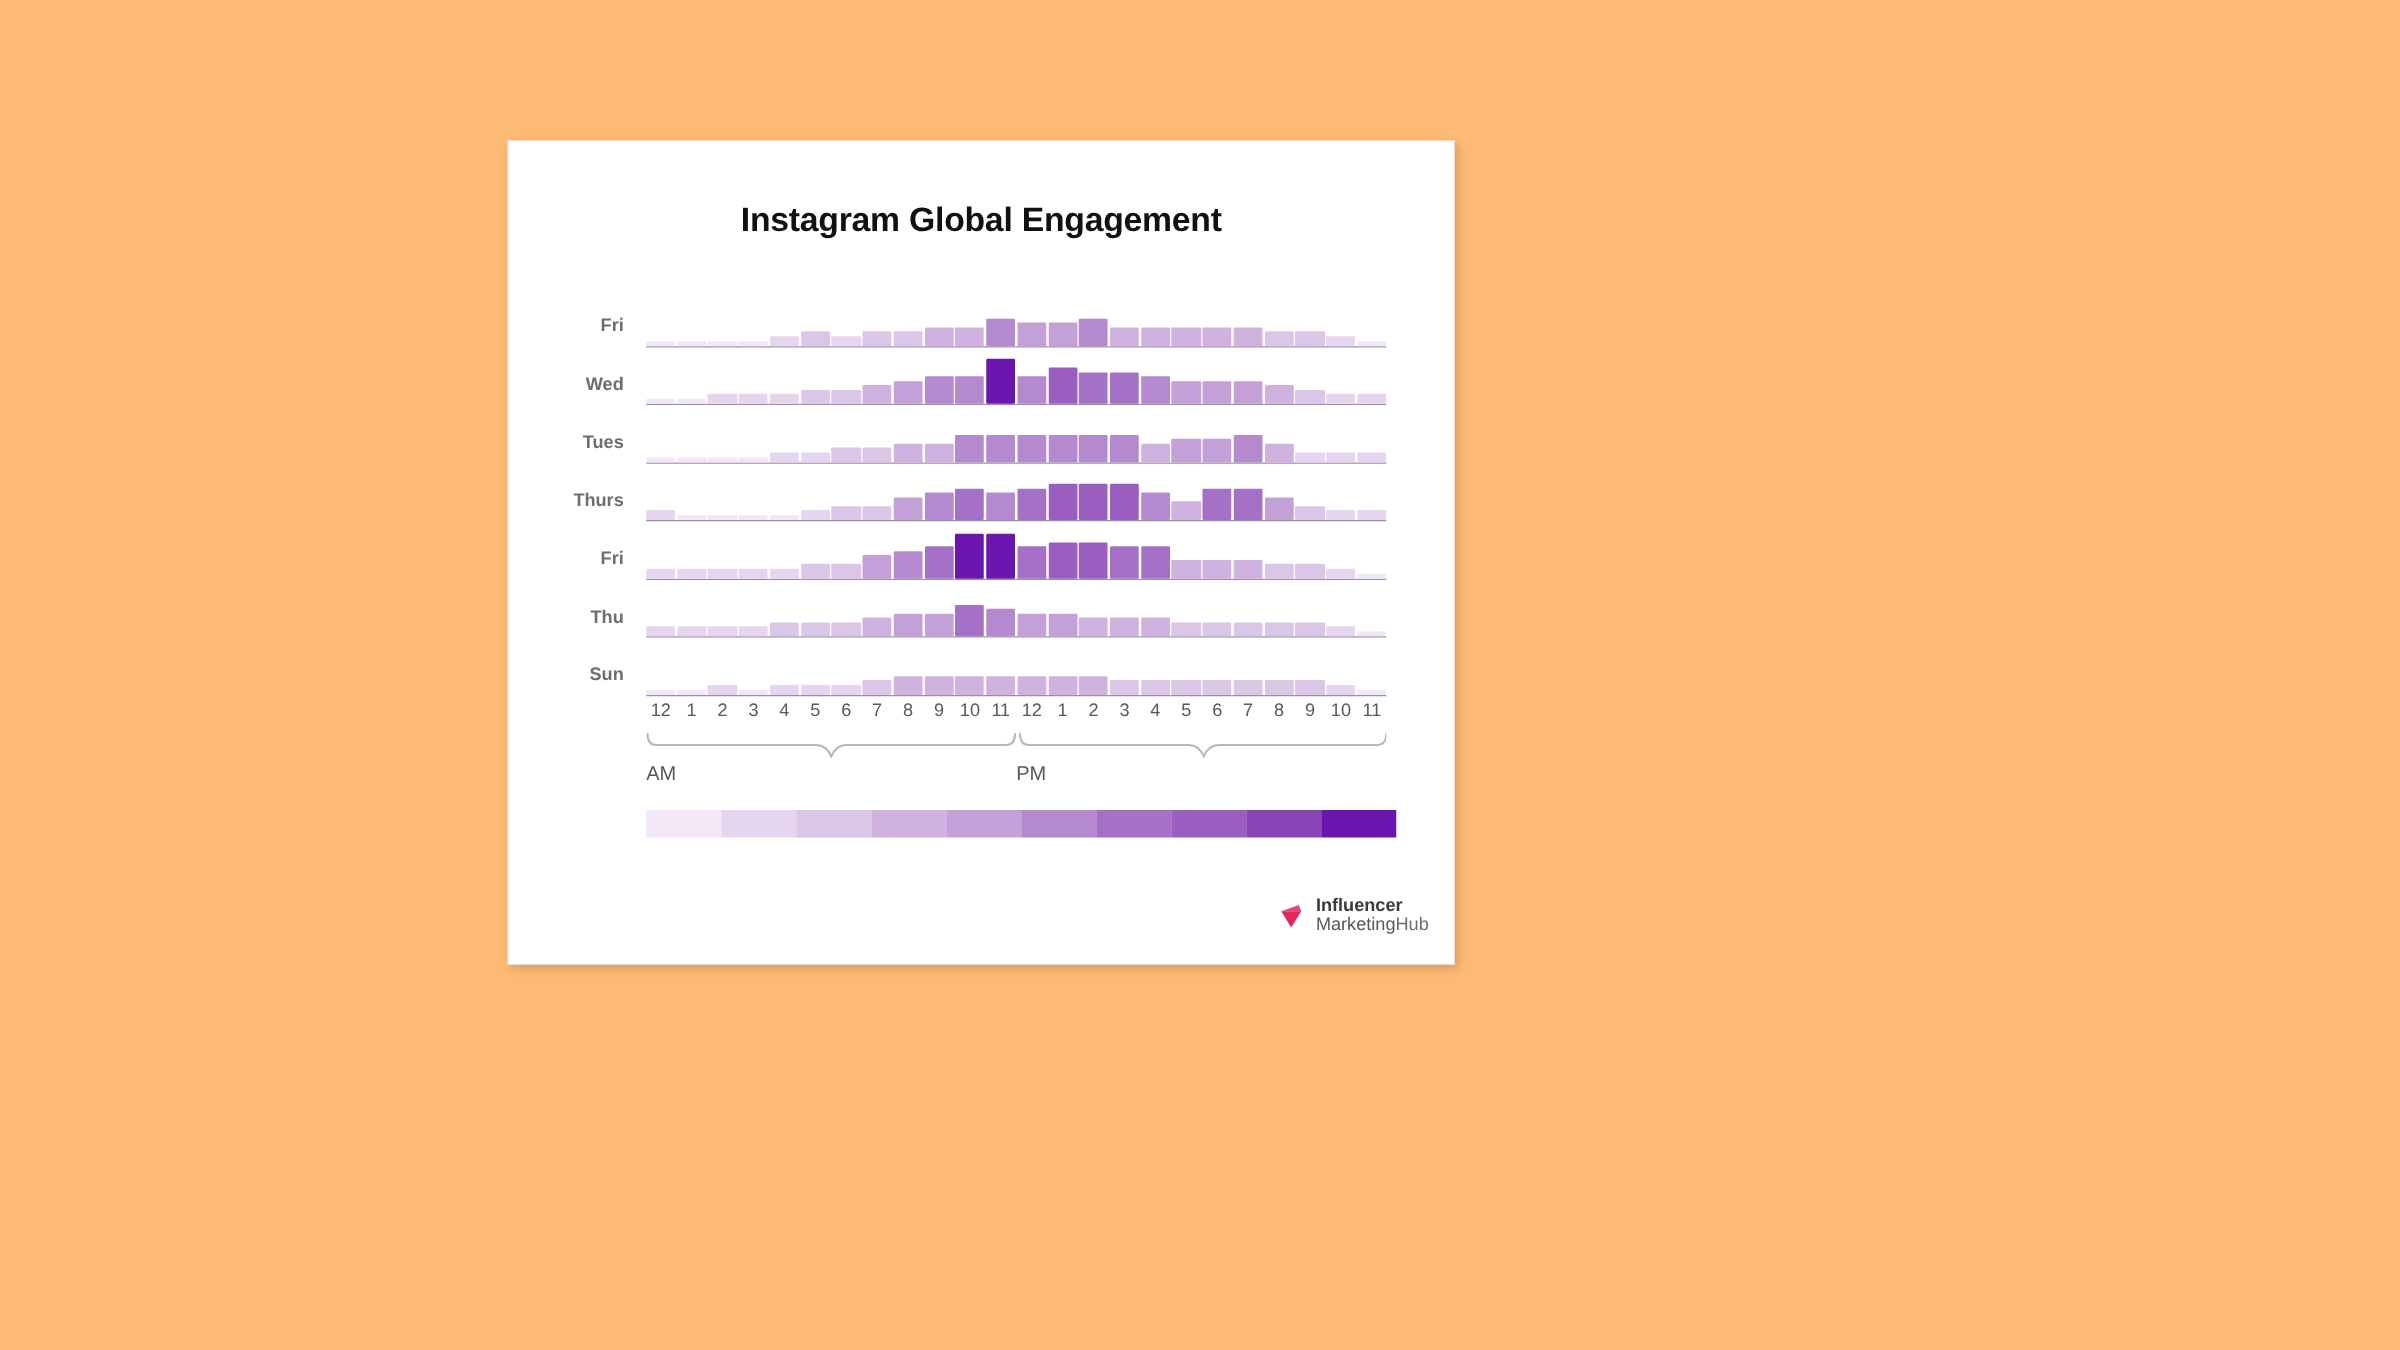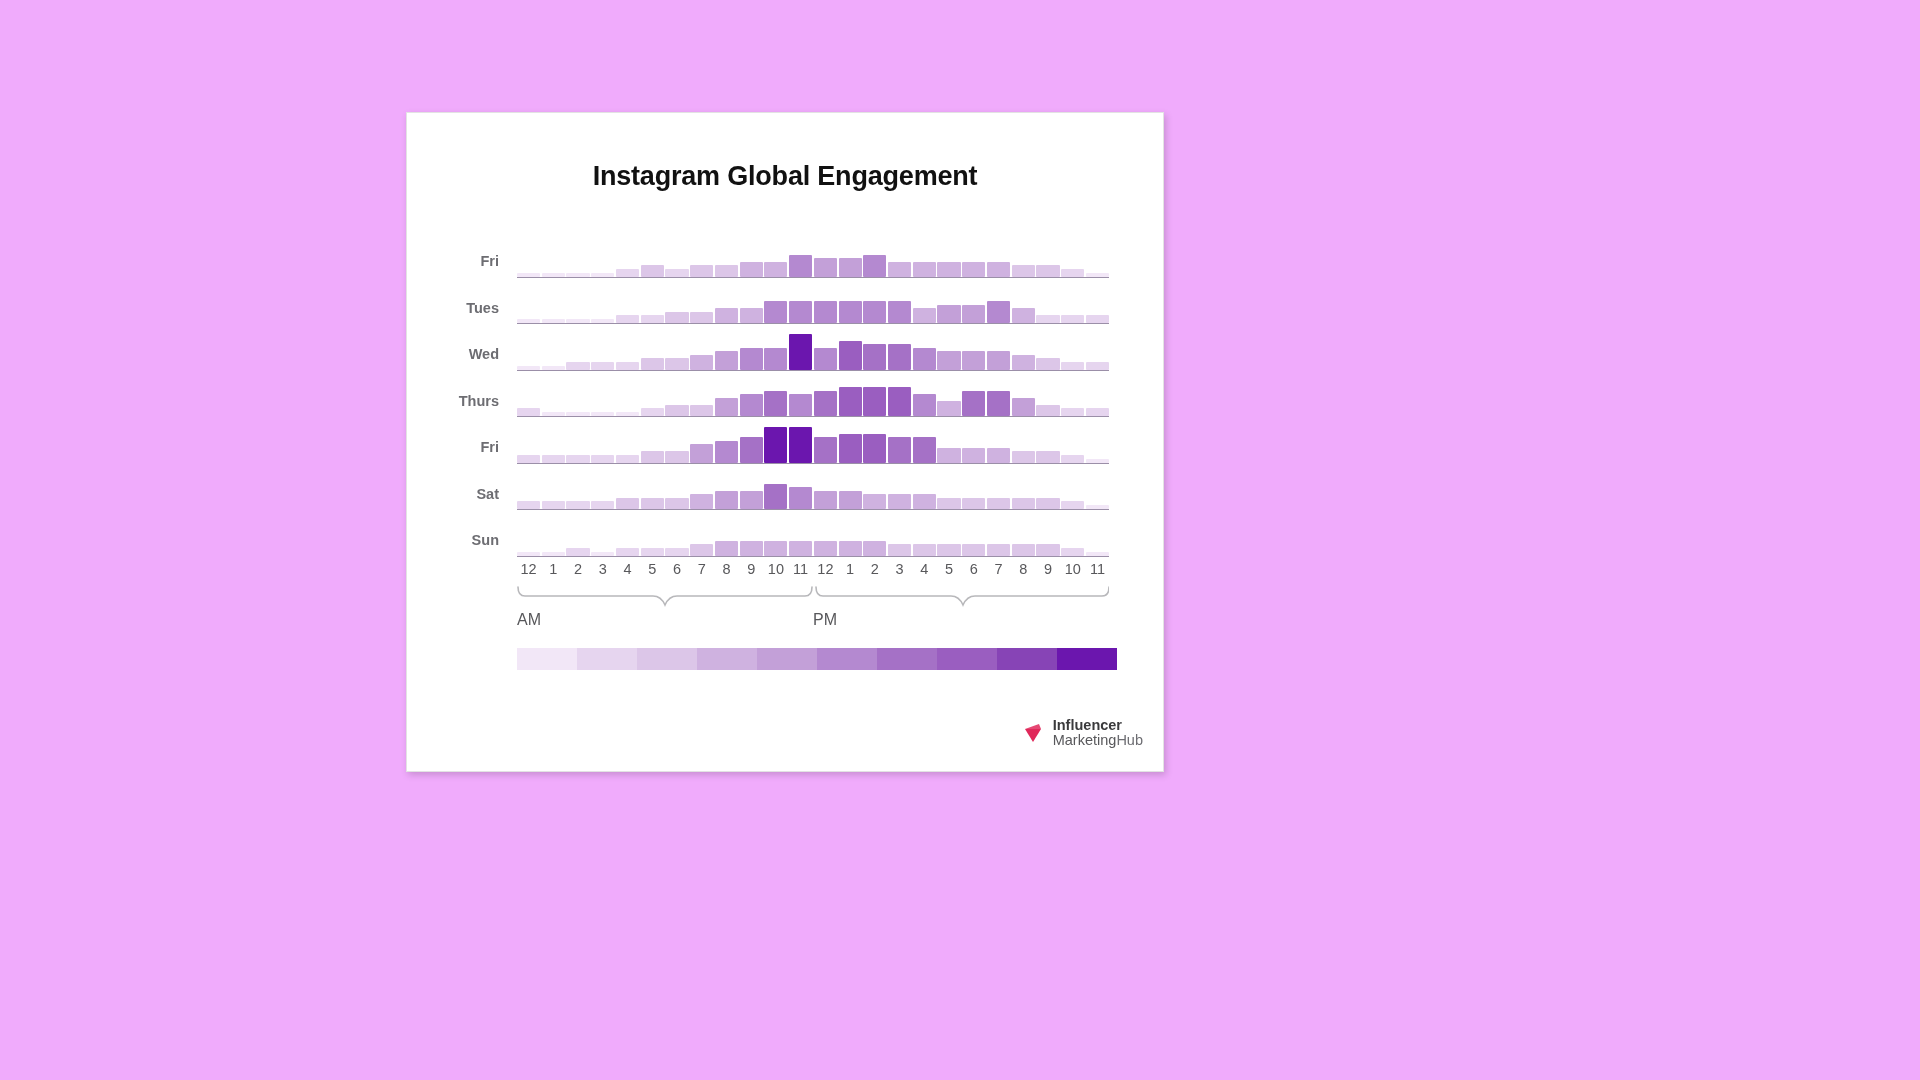--- a/index.html
+++ b/index.html
@@ -5,21 +5,21 @@
   * { box-sizing: border-box; margin: 0; padding: 0; }
   html, body {
     width: 1920px; height: 1080px;
     background: #ffffff;
     font-family: "Liberation Sans", sans-serif;
     overflow: hidden;
   }
   #stage {
     position: relative;
     width: 1920px; height: 1080px;
-    background: #f0abfc;
+    background: #fdba74;
   }
   
   #card {
     position: absolute;
     left: 406px; top: 112px;
     width: 758px; height: 660px;
     background: #ffffff;
     border: 1px solid #e3e3e3;
     box-shadow: 2px 3px 7px rgba(0,0,0,0.17);
   }
@@ -167,20 +167,49 @@
             <div class="bar" style="height: 14.7px; background: rgb(207, 178, 224);"></div>
             <div class="bar" style="height: 14.7px; background: rgb(207, 178, 224);"></div>
             <div class="bar" style="height: 14.7px; background: rgb(207, 178, 224);"></div>
             <div class="bar" style="height: 11.1px; background: rgb(220, 198, 232);"></div>
             <div class="bar" style="height: 11.1px; background: rgb(220, 198, 232);"></div>
             <div class="bar" style="height: 7.6px; background: rgb(230, 213, 239);"></div>
             <div class="bar" style="height: 4px; background: rgb(242, 231, 247);"></div>
           </div>
         </div>
         <div class="row">
+          <div class="row-label">Wed</div>
+          <div class="bars">
+            <div class="bar" style="height: 4px; background: rgb(242, 231, 247);"></div>
+            <div class="bar" style="height: 4px; background: rgb(242, 231, 247);"></div>
+            <div class="bar" style="height: 7.6px; background: rgb(230, 213, 239);"></div>
+            <div class="bar" style="height: 7.6px; background: rgb(230, 213, 239);"></div>
+            <div class="bar" style="height: 7.6px; background: rgb(230, 213, 239);"></div>
+            <div class="bar" style="height: 11.1px; background: rgb(220, 198, 232);"></div>
+            <div class="bar" style="height: 11.1px; background: rgb(220, 198, 232);"></div>
+            <div class="bar" style="height: 14.7px; background: rgb(207, 178, 224);"></div>
+            <div class="bar" style="height: 18.2px; background: rgb(195, 160, 216);"></div>
+            <div class="bar" style="height: 21.8px; background: rgb(180, 137, 208);"></div>
+            <div class="bar" style="height: 21.8px; background: rgb(180, 137, 208);"></div>
+            <div class="bar" style="height: 36px; background: rgb(107, 22, 174);"></div>
+            <div class="bar" style="height: 21.8px; background: rgb(180, 137, 208);"></div>
+            <div class="bar" style="height: 28.9px; background: rgb(154, 94, 192);"></div>
+            <div class="bar" style="height: 25.3px; background: rgb(165, 113, 198);"></div>
+            <div class="bar" style="height: 25.3px; background: rgb(165, 113, 198);"></div>
+            <div class="bar" style="height: 21.8px; background: rgb(180, 137, 208);"></div>
+            <div class="bar" style="height: 18.2px; background: rgb(195, 160, 216);"></div>
+            <div class="bar" style="height: 18.2px; background: rgb(195, 160, 216);"></div>
+            <div class="bar" style="height: 18.2px; background: rgb(195, 160, 216);"></div>
+            <div class="bar" style="height: 14.7px; background: rgb(207, 178, 224);"></div>
+            <div class="bar" style="height: 11.1px; background: rgb(220, 198, 232);"></div>
+            <div class="bar" style="height: 7.6px; background: rgb(230, 213, 239);"></div>
+            <div class="bar" style="height: 7.6px; background: rgb(230, 213, 239);"></div>
+          </div>
+        </div>
+        <div class="row">
           <div class="row-label">Tues</div>
           <div class="bars">
             <div class="bar" style="height: 4px; background: rgb(242, 231, 247);"></div>
             <div class="bar" style="height: 4px; background: rgb(242, 231, 247);"></div>
             <div class="bar" style="height: 4px; background: rgb(242, 231, 247);"></div>
             <div class="bar" style="height: 4px; background: rgb(242, 231, 247);"></div>
             <div class="bar" style="height: 7.6px; background: rgb(230, 213, 239);"></div>
             <div class="bar" style="height: 7.6px; background: rgb(230, 213, 239);"></div>
             <div class="bar" style="height: 11.1px; background: rgb(220, 198, 232);"></div>
             <div class="bar" style="height: 11.1px; background: rgb(220, 198, 232);"></div>
@@ -191,49 +220,20 @@
             <div class="bar" style="height: 21.8px; background: rgb(180, 137, 208);"></div>
             <div class="bar" style="height: 21.8px; background: rgb(180, 137, 208);"></div>
             <div class="bar" style="height: 21.8px; background: rgb(180, 137, 208);"></div>
             <div class="bar" style="height: 21.8px; background: rgb(180, 137, 208);"></div>
             <div class="bar" style="height: 14.7px; background: rgb(207, 178, 224);"></div>
             <div class="bar" style="height: 18.2px; background: rgb(195, 160, 216);"></div>
             <div class="bar" style="height: 18.2px; background: rgb(195, 160, 216);"></div>
             <div class="bar" style="height: 21.8px; background: rgb(180, 137, 208);"></div>
             <div class="bar" style="height: 14.7px; background: rgb(207, 178, 224);"></div>
             <div class="bar" style="height: 7.6px; background: rgb(230, 213, 239);"></div>
-            <div class="bar" style="height: 7.6px; background: rgb(230, 213, 239);"></div>
-            <div class="bar" style="height: 7.6px; background: rgb(230, 213, 239);"></div>
-          </div>
-        </div>
-        <div class="row">
-          <div class="row-label">Wed</div>
-          <div class="bars">
-            <div class="bar" style="height: 4px; background: rgb(242, 231, 247);"></div>
-            <div class="bar" style="height: 4px; background: rgb(242, 231, 247);"></div>
-            <div class="bar" style="height: 7.6px; background: rgb(230, 213, 239);"></div>
-            <div class="bar" style="height: 7.6px; background: rgb(230, 213, 239);"></div>
-            <div class="bar" style="height: 7.6px; background: rgb(230, 213, 239);"></div>
-            <div class="bar" style="height: 11.1px; background: rgb(220, 198, 232);"></div>
-            <div class="bar" style="height: 11.1px; background: rgb(220, 198, 232);"></div>
-            <div class="bar" style="height: 14.7px; background: rgb(207, 178, 224);"></div>
-            <div class="bar" style="height: 18.2px; background: rgb(195, 160, 216);"></div>
-            <div class="bar" style="height: 21.8px; background: rgb(180, 137, 208);"></div>
-            <div class="bar" style="height: 21.8px; background: rgb(180, 137, 208);"></div>
-            <div class="bar" style="height: 36px; background: rgb(107, 22, 174);"></div>
-            <div class="bar" style="height: 21.8px; background: rgb(180, 137, 208);"></div>
-            <div class="bar" style="height: 28.9px; background: rgb(154, 94, 192);"></div>
-            <div class="bar" style="height: 25.3px; background: rgb(165, 113, 198);"></div>
-            <div class="bar" style="height: 25.3px; background: rgb(165, 113, 198);"></div>
-            <div class="bar" style="height: 21.8px; background: rgb(180, 137, 208);"></div>
-            <div class="bar" style="height: 18.2px; background: rgb(195, 160, 216);"></div>
-            <div class="bar" style="height: 18.2px; background: rgb(195, 160, 216);"></div>
-            <div class="bar" style="height: 18.2px; background: rgb(195, 160, 216);"></div>
-            <div class="bar" style="height: 14.7px; background: rgb(207, 178, 224);"></div>
-            <div class="bar" style="height: 11.1px; background: rgb(220, 198, 232);"></div>
             <div class="bar" style="height: 7.6px; background: rgb(230, 213, 239);"></div>
             <div class="bar" style="height: 7.6px; background: rgb(230, 213, 239);"></div>
           </div>
         </div>
         <div class="row">
           <div class="row-label">Thurs</div>
           <div class="bars">
             <div class="bar" style="height: 7.6px; background: rgb(230, 213, 239);"></div>
             <div class="bar" style="height: 4px; background: rgb(242, 231, 247);"></div>
             <div class="bar" style="height: 4px; background: rgb(242, 231, 247);"></div>
@@ -283,21 +283,21 @@
             <div class="bar" style="height: 14.7px; background: rgb(207, 178, 224);"></div>
             <div class="bar" style="height: 14.7px; background: rgb(207, 178, 224);"></div>
             <div class="bar" style="height: 14.7px; background: rgb(207, 178, 224);"></div>
             <div class="bar" style="height: 11.1px; background: rgb(220, 198, 232);"></div>
             <div class="bar" style="height: 11.1px; background: rgb(220, 198, 232);"></div>
             <div class="bar" style="height: 7.6px; background: rgb(230, 213, 239);"></div>
             <div class="bar" style="height: 4px; background: rgb(242, 231, 247);"></div>
           </div>
         </div>
         <div class="row">
-          <div class="row-label">Sat</div>
+          <div class="row-label">Thu</div>
           <div class="bars">
             <div class="bar" style="height: 7.6px; background: rgb(230, 213, 239);"></div>
             <div class="bar" style="height: 7.6px; background: rgb(230, 213, 239);"></div>
             <div class="bar" style="height: 7.6px; background: rgb(230, 213, 239);"></div>
             <div class="bar" style="height: 7.6px; background: rgb(230, 213, 239);"></div>
             <div class="bar" style="height: 11.1px; background: rgb(220, 198, 232);"></div>
             <div class="bar" style="height: 11.1px; background: rgb(220, 198, 232);"></div>
             <div class="bar" style="height: 11.1px; background: rgb(220, 198, 232);"></div>
             <div class="bar" style="height: 14.7px; background: rgb(207, 178, 224);"></div>
             <div class="bar" style="height: 18.2px; background: rgb(195, 160, 216);"></div>

